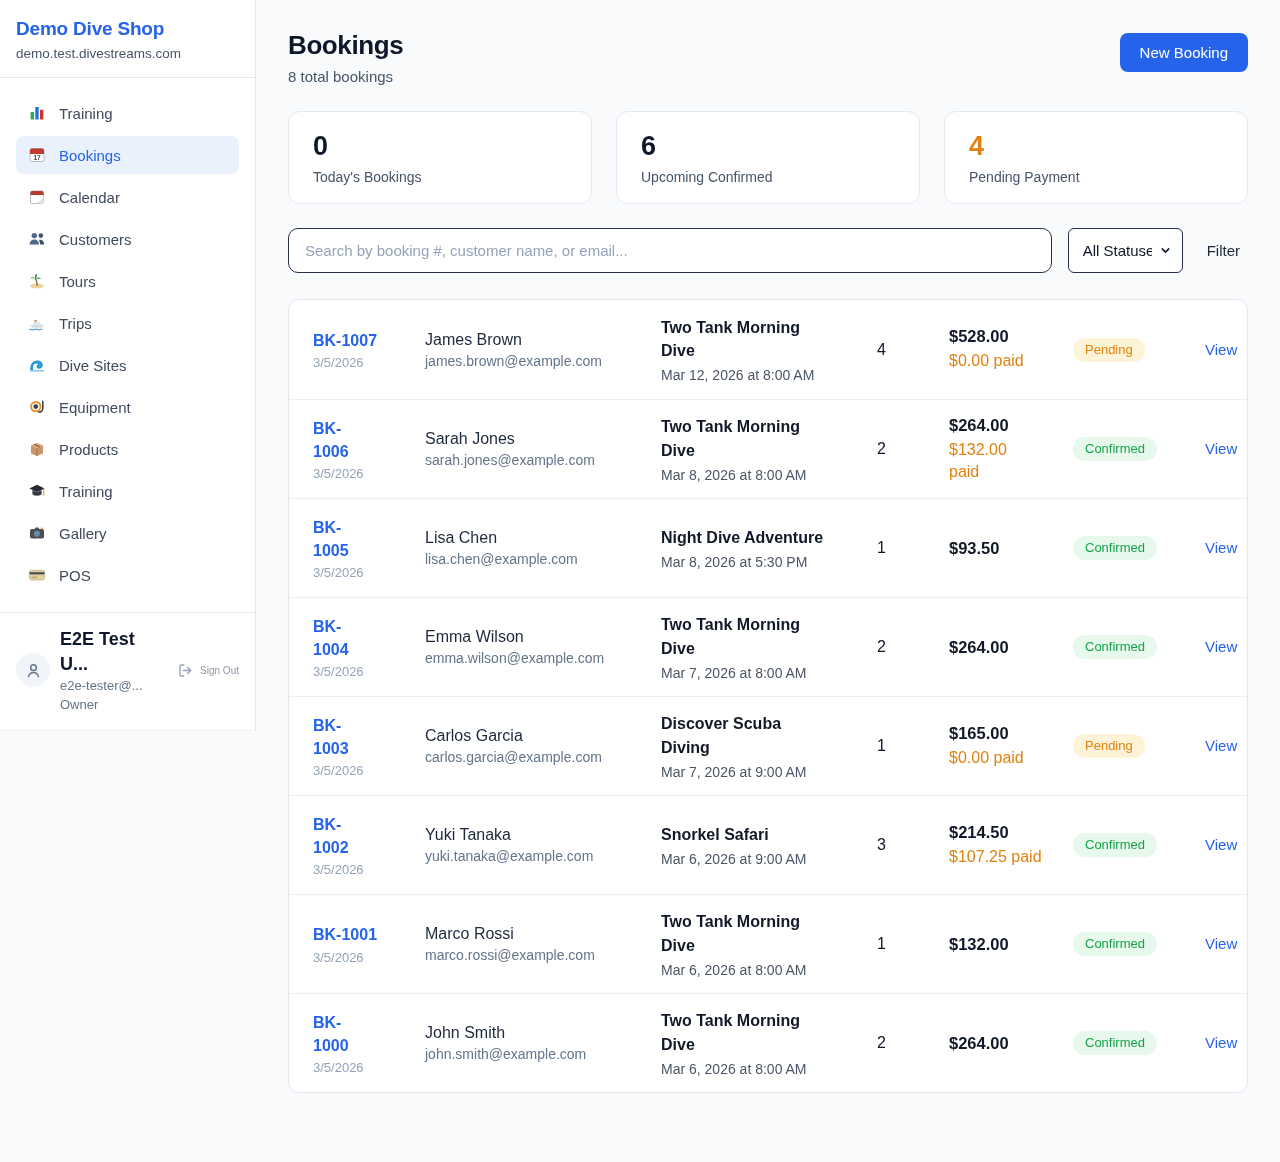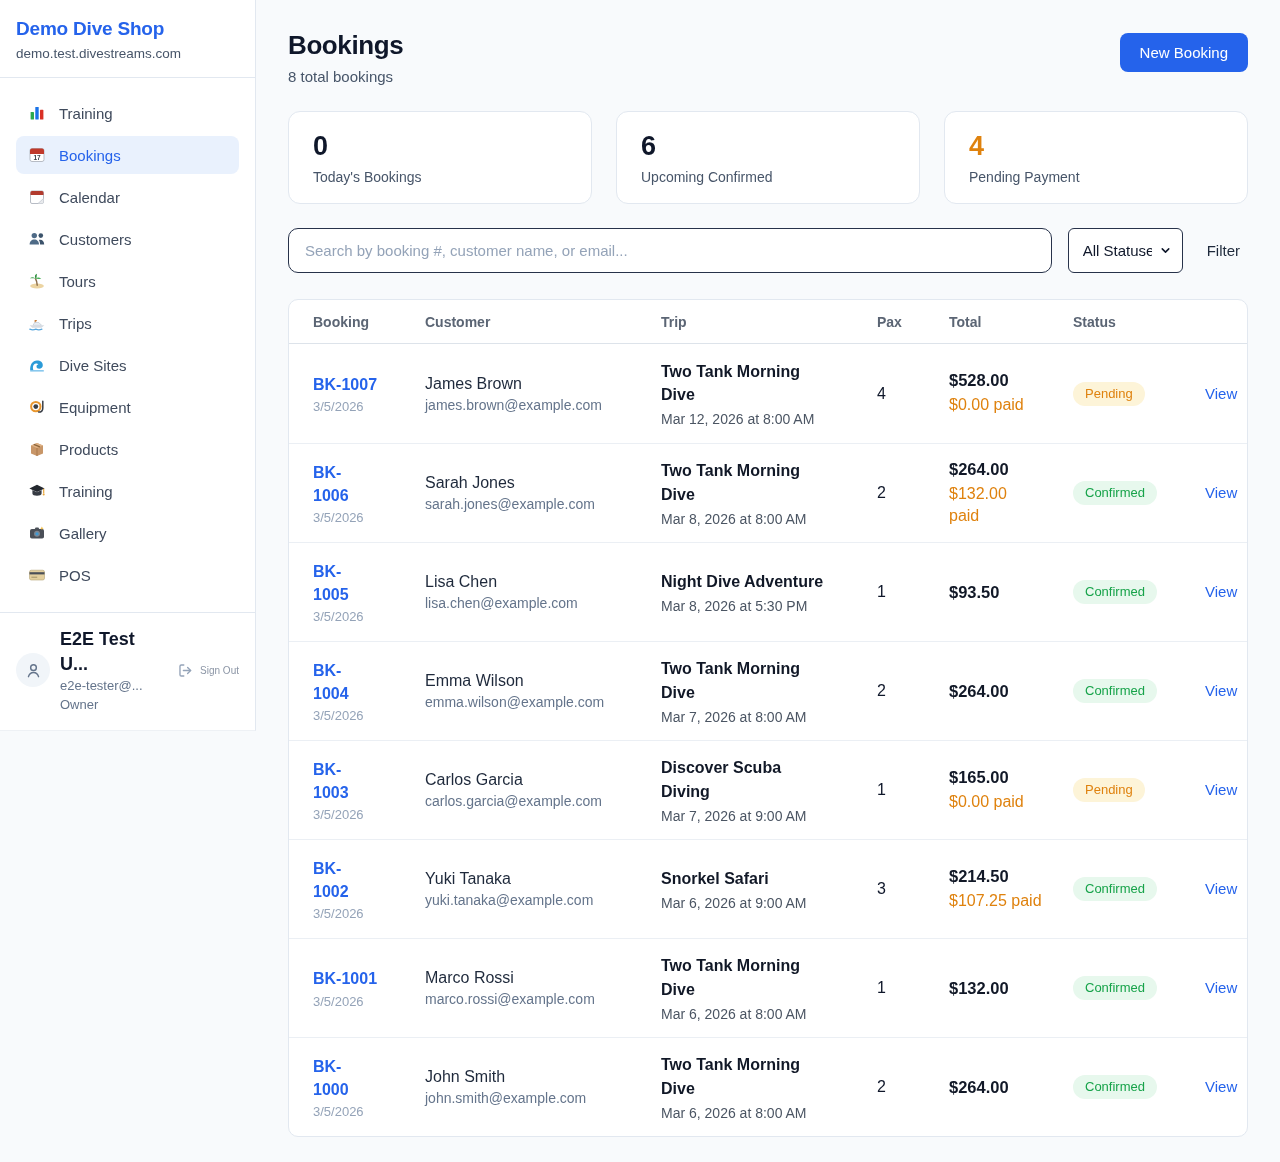--- a/index.html
+++ b/index.html
@@ -314,29 +314,20 @@
       <div class="select-wrap">
         <select class="status-select" id="status-select"><option>All Statuses</option></select>
         <svg class="select-chevron" width="13" height="13" viewBox="0 0 12 12">
             <path d="M3 4.5 6 7.5 9 4.5" stroke="#0f172a" stroke-width="1.4" fill="none" stroke-linecap="round" stroke-linejoin="round"></path>
           </svg>
       </div>
       <button class="filter-btn">Filter</button>
     </div>
 
     <div class="table-card">
-      <div class="thead">
-        <div class="th">Booking</div>
-        <div class="th">Customer</div>
-        <div class="th">Trip</div>
-        <div class="th">Pax</div>
-        <div class="th">Total</div>
-        <div class="th">Status</div>
-        <div class="th"></div>
-      </div>
       <div id="rows">
           <div class="trow">
             <div class="cell c-booking"><a class="bid">BK-1007</a><div class="bdate">3/5/2026</div></div>
             <div class="cell">
               <div class="cname">James Brown</div>
               <div class="cemail">james.brown@example.com</div>
             </div>
             <div class="cell">
               <div class="tname">Two Tank Morning<br>Dive</div>
               <div class="tdate">Mar 12, 2026 at 8:00 AM</div>

